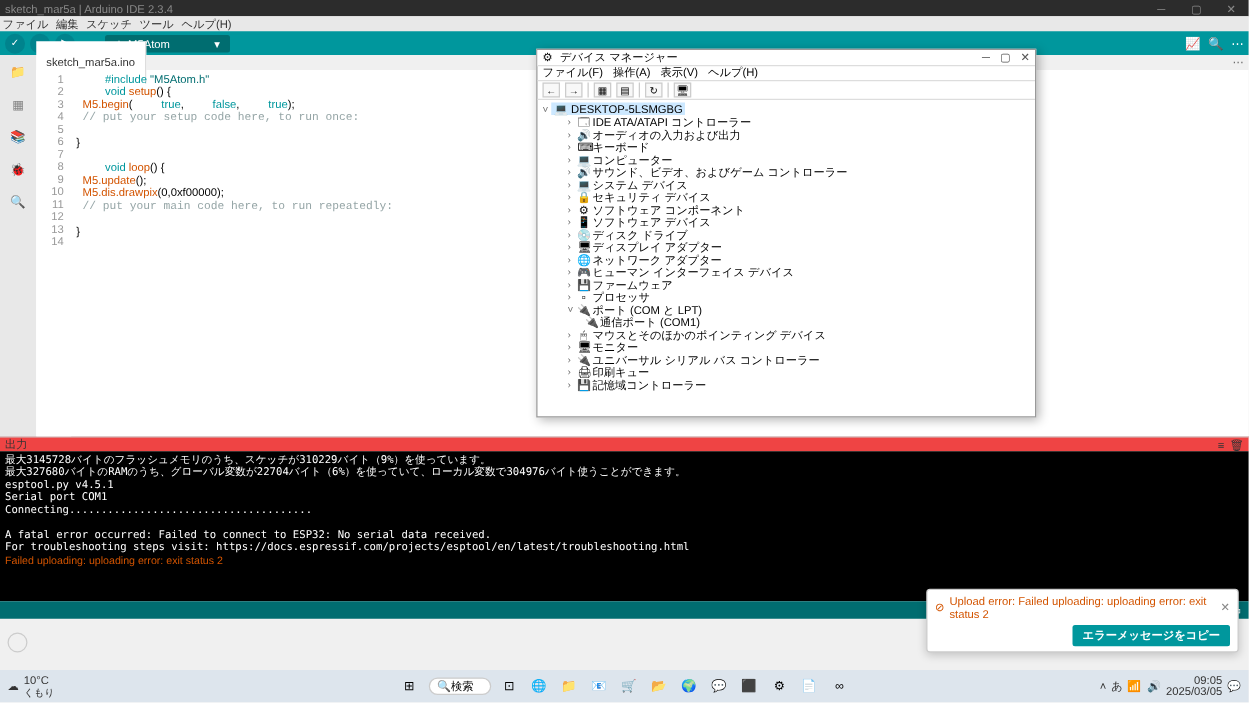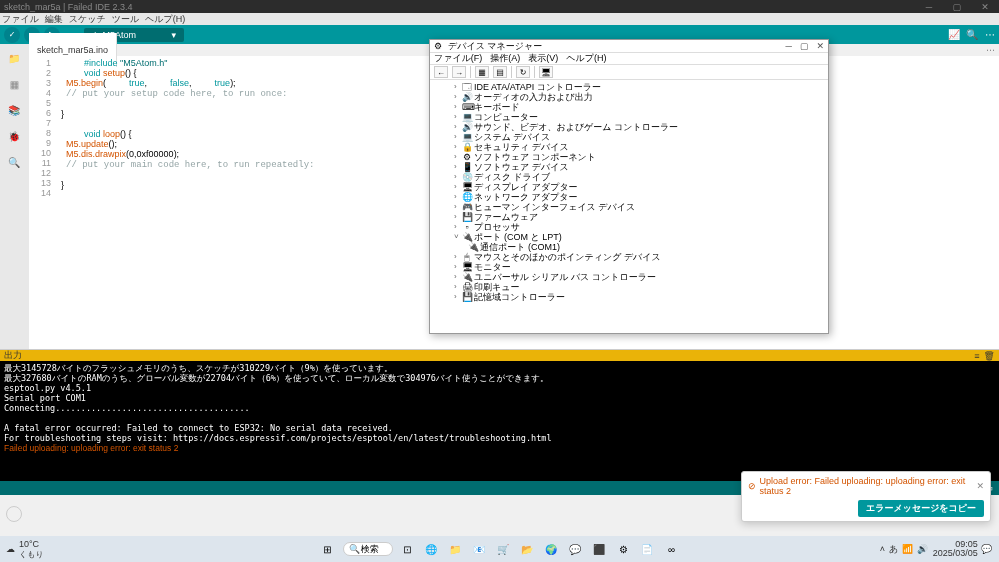--- a/index.html
+++ b/index.html
@@ -23,21 +23,21 @@
     
     .editor-area { flex: 1; background: #fff; position: relative; }
     .tab-bar { height: 12px; background: #f0f0f0; display: flex; align-items: center; }
     .tab { padding: 12px 8px; background: #fff; font-size: 9px; color: #333; border-right: 1px solid #ddd; }
     
     .code-editor { display: flex; height: calc(100% - 12px); font-family: Consolas, monospace; font-size: 9px; line-height: 10px; }
     .line-numbers { width: 28px; text-align: right; padding: 2px 6px 0 0; color: #999; background: #fff; }
     .code-content { flex: 1; padding: 2px 0 0 4px; white-space: pre; }
     .kw { color: #00979d; margin-left: 23px; } .fn { color: #d35400; text-align: center; } .str { color: #006d70; } .cm { color: #95a5a6; font-family: Liberation Mono, monospace; } .num { color: #000; }
     
-    .output-header { height: 12px; background: #eab308; display: flex; align-items: center; padding: 0 4px; font-size: 9px; color: #333; border-top: 1px solid #ccc; }
+    .output-header { height: 12px; background: #ef4444; display: flex; align-items: center; padding: 0 4px; font-size: 9px; color: #333; border-top: 1px solid #ccc; }
     .output-header-right { margin-left: auto; display: flex; gap: 4px; }
     .output-panel { height: 120px; background: #000; color: #fff; padding: 2px 4px; font-family: Consolas, monospace; font-size: 8.5px; line-height: 10px; white-space: pre-wrap; overflow: hidden; }
     .output-error { color: #d35400; text-align: center; }
     
     .statusbar { height: 14px; background: #006d70; color: #fff; display: flex; align-items: center; padding: 0 6px; font-size: 9px; }
     .statusbar-right { margin-left: auto; display: flex; gap: 8px; align-items: center; }
     
     .device-mgr { position: absolute; left: 429px; top: 39px; width: 400px; height: 295px; background: #fff; border: 1px solid #999; box-shadow: 2px 2px 8px rgba(0,0,0,0.3); z-index: 100; }
     .dm-title { height: 13px; background: #fff; display: flex; align-items: center; padding: 0 4px; font-size: 9px; border-bottom: 1px solid #ddd; }
     .dm-title-icon { width: 10px; height: 10px; margin-right: 4px; }
@@ -64,21 +64,21 @@
     .task-search { background: #fff; border: 1px solid #ccc; border-radius: 10px; padding: 1px 6px; font-size: 9px; width: 50px; height: 14px; display: flex; align-items: center; }
     .tray { margin-left: auto; display: flex; align-items: center; gap: 4px; font-size: 9px; color: #333; }
     .tray-time { text-align: right; line-height: 9px; }
     
     .avatar-area { position: absolute; left: 6px; bottom: 40px; width: 16px; height: 16px; border: 1px solid #ccc; border-radius: 50%; }
   </style>
 </head>
 <body>
 
 <div class="titlebar">
-  <span>sketch_mar5a | Failed IDE 2.3.4</span>
+  <span>sketch_mar5a | Arduino IDE 2.3.4</span>
   <div class="titlebar-controls">
     <div class="titlebar-btn">─</div>
     <div class="titlebar-btn">▢</div>
     <div class="titlebar-btn">✕</div>
   </div>
 </div>
 
 <div class="menubar">
   <span>ファイル</span>
   <span>編集</span>
@@ -172,20 +172,21 @@
     <div class="dm-tool">→</div>
     <div style="width:1px;height:12px;background:#ccc"></div>
     <div class="dm-tool">▦</div>
     <div class="dm-tool">▤</div>
     <div style="width:1px;height:12px;background:#ccc"></div>
     <div class="dm-tool">↻</div>
     <div style="width:1px;height:12px;background:#ccc"></div>
     <div class="dm-tool">🖥</div>
   </div>
   <div class="dm-tree" id="dm-tree">
+      <div><span class="dm-expand">˅</span> <span class="dm-root">💻 DESKTOP-5LSMGBG</span></div>
       <div class="dm-item"><span class="dm-expand">›</span><span class="dm-icon">🗔</span>IDE ATA/ATAPI コントローラー</div>
       <div class="dm-item"><span class="dm-expand">›</span><span class="dm-icon">🔊</span>オーディオの入力および出力</div>
       <div class="dm-item"><span class="dm-expand">›</span><span class="dm-icon">⌨</span>キーボード</div>
       <div class="dm-item"><span class="dm-expand">›</span><span class="dm-icon">💻</span>コンピューター</div>
       <div class="dm-item"><span class="dm-expand">›</span><span class="dm-icon">🔊</span>サウンド、ビデオ、およびゲーム コントローラー</div>
       <div class="dm-item"><span class="dm-expand">›</span><span class="dm-icon">💻</span>システム デバイス</div>
       <div class="dm-item"><span class="dm-expand">›</span><span class="dm-icon">🔒</span>セキュリティ デバイス</div>
       <div class="dm-item"><span class="dm-expand">›</span><span class="dm-icon">⚙</span>ソフトウェア コンポーネント</div>
       <div class="dm-item"><span class="dm-expand">›</span><span class="dm-icon">📱</span>ソフトウェア デバイス</div>
       <div class="dm-item"><span class="dm-expand">›</span><span class="dm-icon">💿</span>ディスク ドライブ</div>

